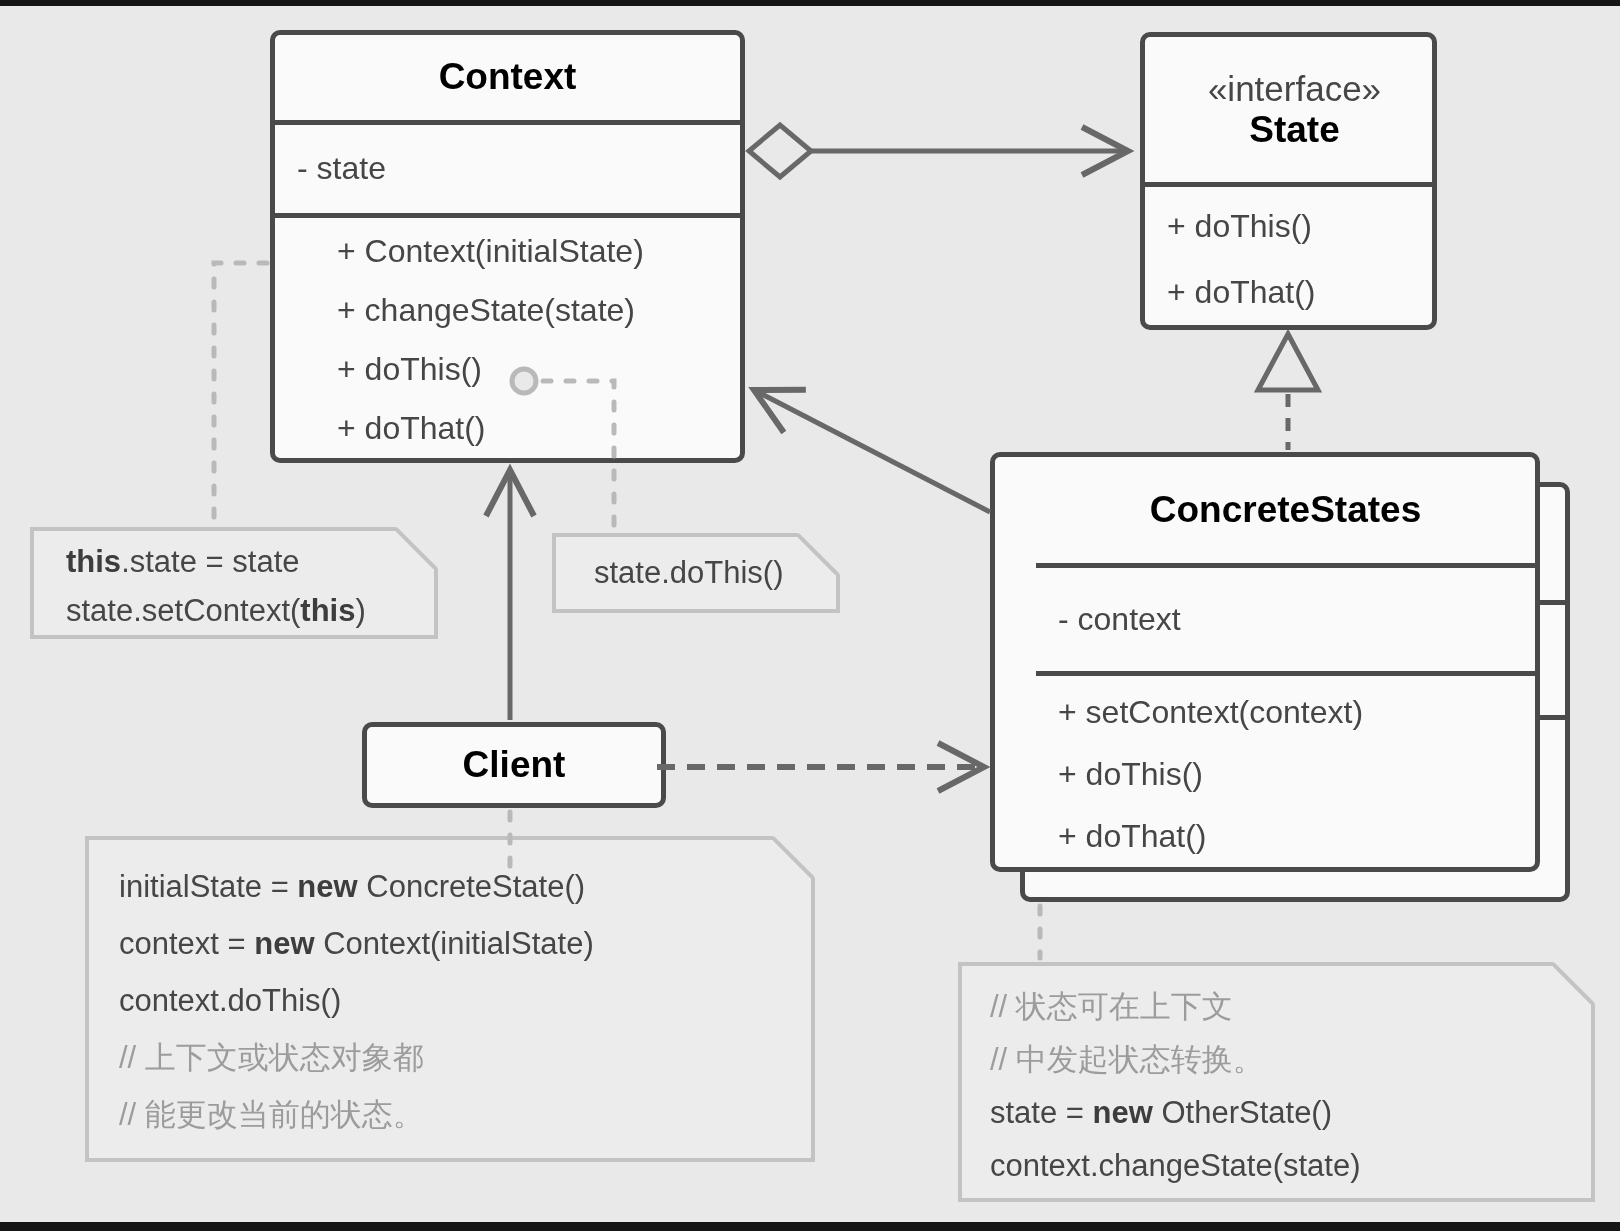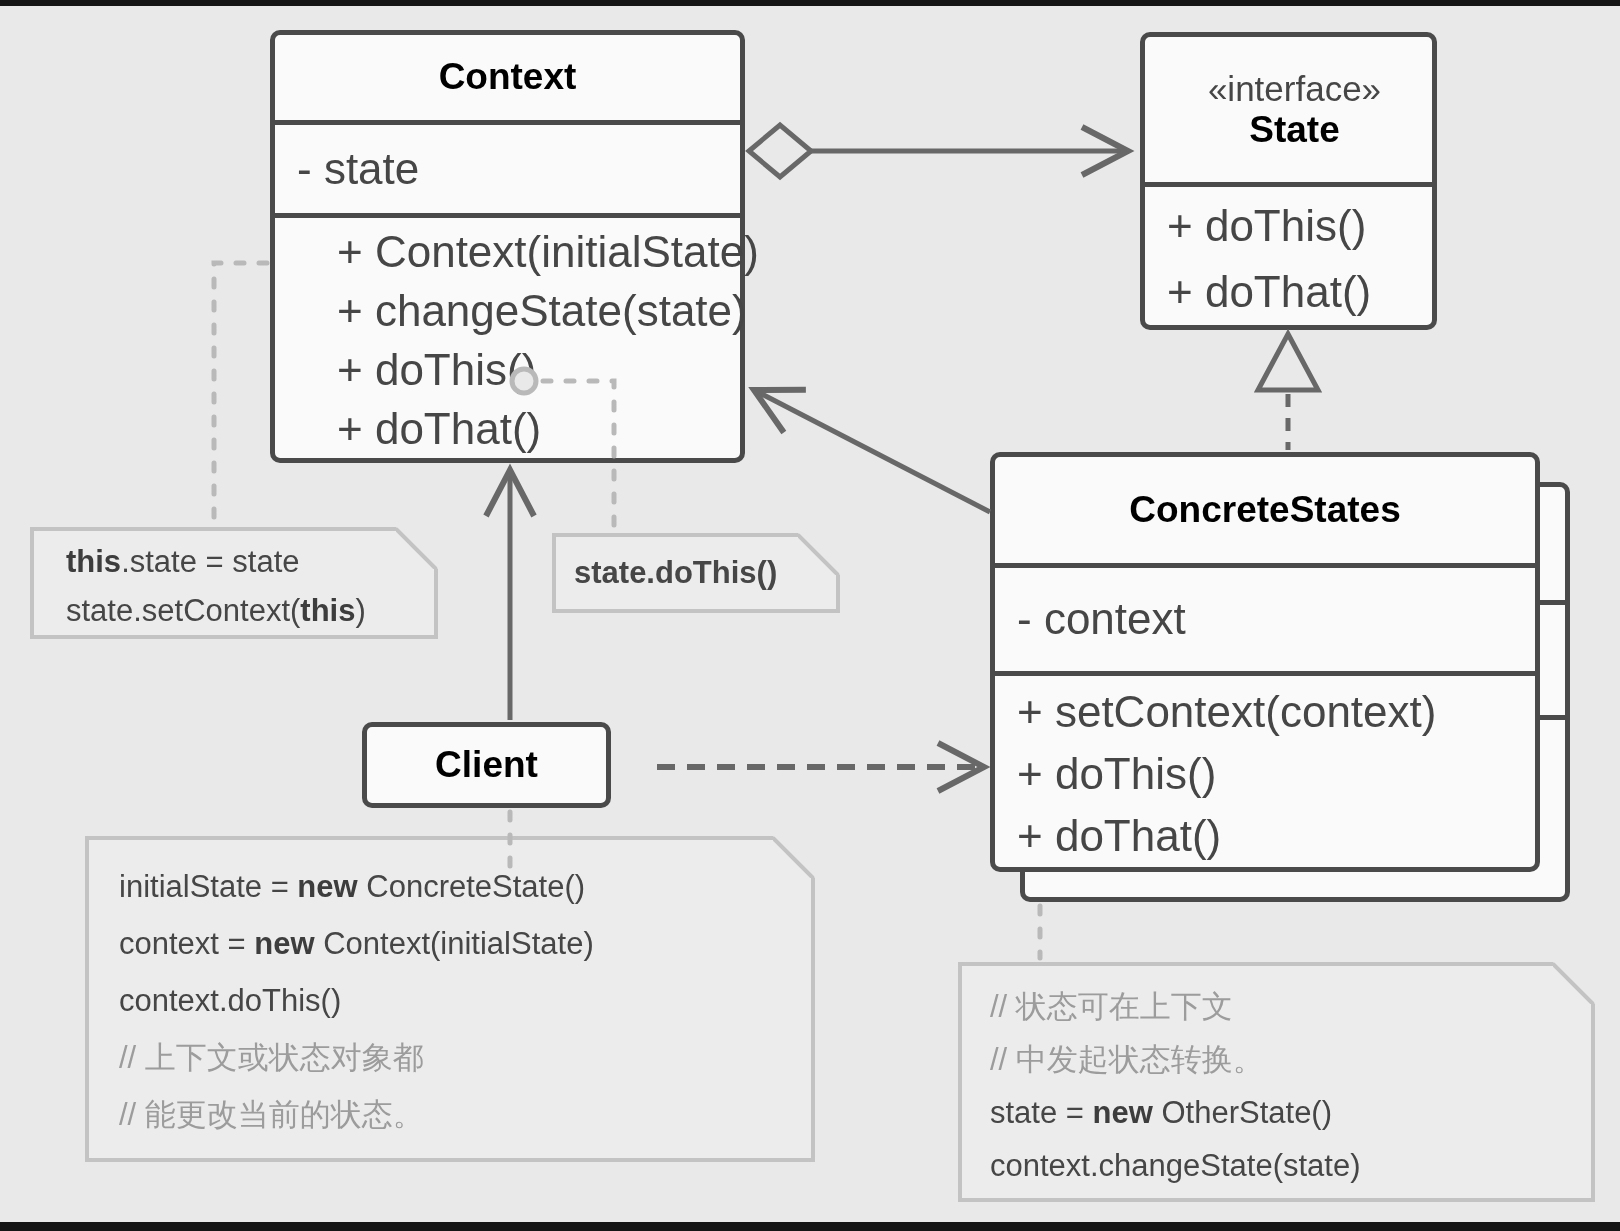--- a/index.html
+++ b/index.html
@@ -22,21 +22,21 @@
   .bar.top{top:0;height:6px;}
   .bar.bottom{bottom:0;height:9px;}
 
   .cls{position:absolute;background:var(--box-fill);border:5px solid var(--box-border);
        border-radius:10px;display:flex;flex-direction:column;}
   .cls-title{display:flex;align-items:center;justify-content:center;
        font-weight:700;font-size:37px;color:#000000;}
   .cls-stereo{font-weight:400;font-size:35px;color:var(--text);}
   .cls-sec{border-top:5px solid var(--box-border);}
   .cls-attrs{display:flex;flex-direction:column;justify-content:center;}
-  .member{font-size:44px;color:var(--text);padding-left:22px;white-space:nowrap;}
+  .member{font-size:32px;color:var(--text);padding-left:22px;white-space:nowrap;}
   .hdr-stack{display:flex;flex-direction:column;align-items:center;justify-content:center;padding-left:12px;}
 
   .note{position:absolute;background:var(--note-fill);border:4px solid var(--note-border);}
   .fold{position:absolute;top:-4px;right:-4px;}
   .note-body{position:relative;}
   .note-line{font-size:31px;color:var(--text);white-space:nowrap;}
   .note-line .comment{color:var(--comment);margin-top:18px;}
   .note-line b,.note-line .b{font-weight:700;color:#3d3d3d;}
 
   svg.overlay{position:absolute;left:0;top:0;pointer-events:none;}
@@ -73,53 +73,53 @@
     <div class="hdr-stack" style="height:150px;">
       <div class="cls-stereo">«interface»</div>
       <div class="cls-title">State</div>
     </div>
     <div class="cls-sec" style="flex:1;padding-top:6px;line-height:66px;">
         <div class="member">+ doThis()</div>
         <div class="member">+ doThat()</div>
       </div>
   </div>
 
-  <div class="cls" style="left:990px;top:452px;width:550px;height:420px;">
+  <div class="cls" style="left:990px;top:452px;width:550px;height:420px;padding-left:41px;">
     <div class="cls-title" style="height:113px;">ConcreteStates</div>
     <div class="cls-sec cls-attrs" style="height:115px;">
         <div class="member">- context</div>
       </div>
     <div class="cls-sec" style="flex:1;padding-top:5px;line-height:62px;">
         <div class="member">+ setContext(context)</div>
         <div class="member">+ doThis()</div>
         <div class="member">+ doThat()</div>
       </div>
   </div>
 
-  <div class="cls" style="left:362px;top:722px;width:249px;height:86px;">
+  <div class="cls" style="left:362px;top:722px;width:304px;height:86px;">
     <div class="cls-title" style="height:100%;">Client</div>
   </div>
 
   <div class="note" style="left:30px;top:527px;width:408px;height:112px;">
     <svg class="fold" width="42" height="42" viewBox="0 0 42 42">
       <polygon points="0,0 42,0 42,42" fill="#e9e9e9"></polygon>
       <path d="M0,2 L40,42" stroke="#c3c3c3" stroke-width="4" fill="none"></path>
     </svg>
     <div class="note-body" style="padding:6px 0 0 32px;line-height:49px;">
         <div class="note-line"><span class="b">this</span><span>.state = state</span></div>
         <div class="note-line"><span>state.setContext(</span><span class="b">this</span><span>)</span></div>
       </div>
   </div>
 
   <div class="note" style="left:552px;top:533px;width:288px;height:80px;">
     <svg class="fold" width="42" height="42" viewBox="0 0 42 42">
       <polygon points="0,0 42,0 42,42" fill="#e9e9e9"></polygon>
       <path d="M0,2 L40,42" stroke="#c3c3c3" stroke-width="4" fill="none"></path>
     </svg>
-    <div class="note-body" style="padding:0 0 0 18px;line-height:72px;font-weight:bold;">
+    <div class="note-body" style="padding:0 0 0 38px;line-height:72px;">
         <div class="note-line"><span>state.doThis()</span></div>
       </div>
   </div>
 
   <div class="note" style="left:85px;top:836px;width:730px;height:326px;">
     <svg class="fold" width="42" height="42" viewBox="0 0 42 42">
       <polygon points="0,0 42,0 42,42" fill="#e9e9e9"></polygon>
       <path d="M0,2 L40,42" stroke="#c3c3c3" stroke-width="4" fill="none"></path>
     </svg>
     <div class="note-body" style="padding:18px 0 0 30px;line-height:57px;">

